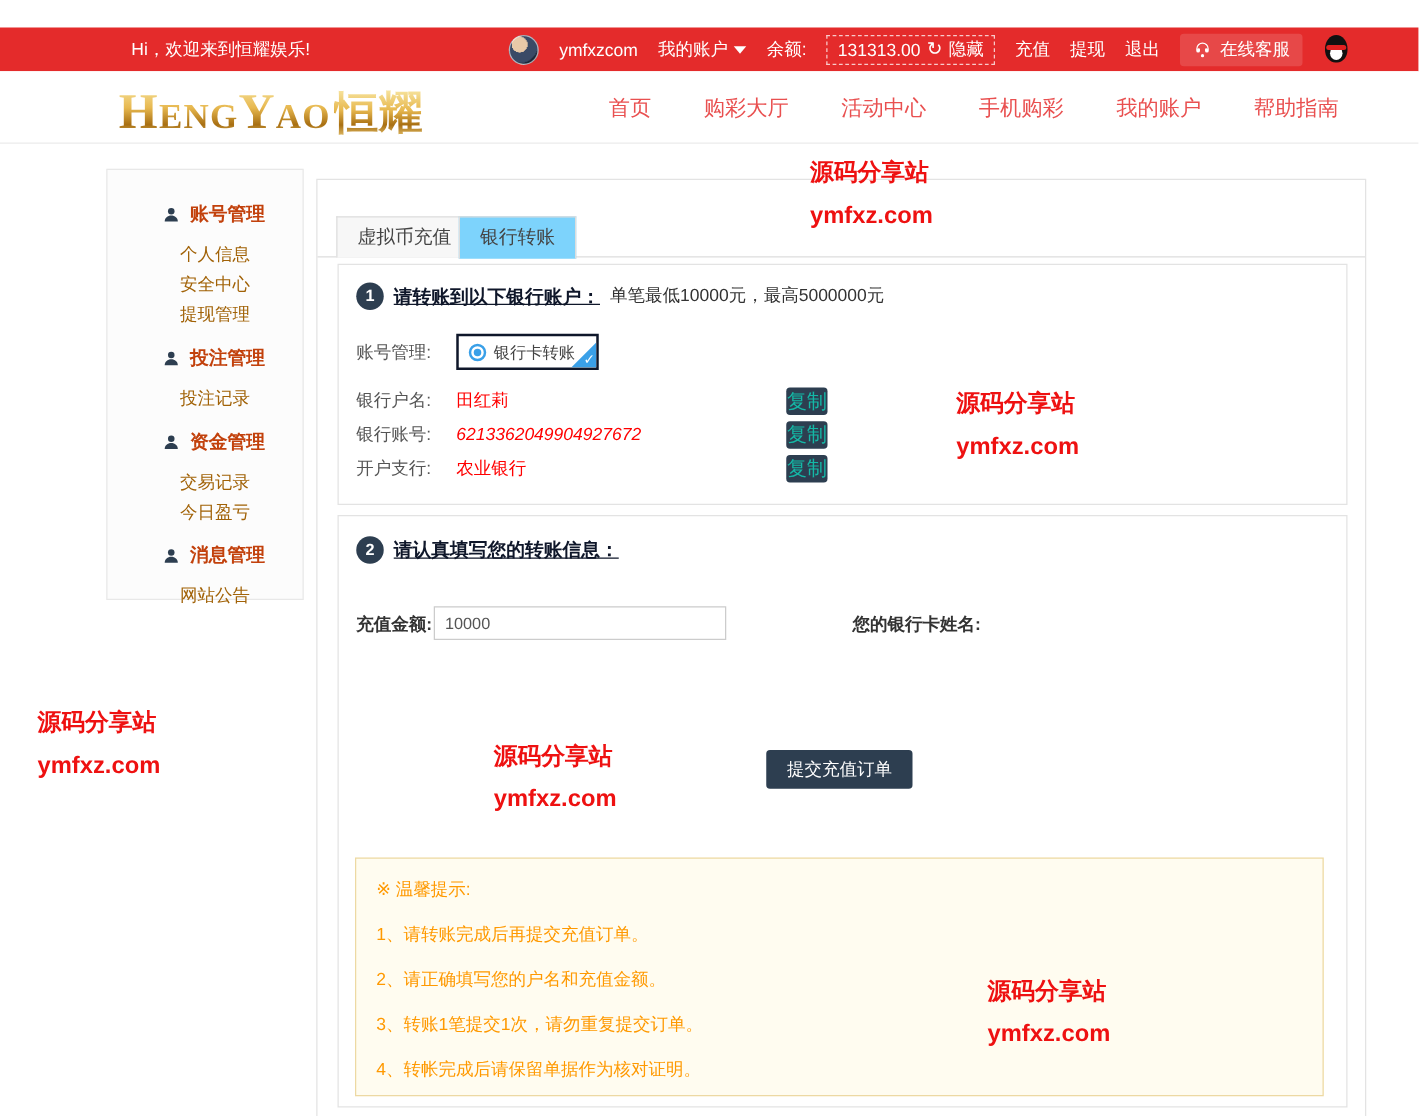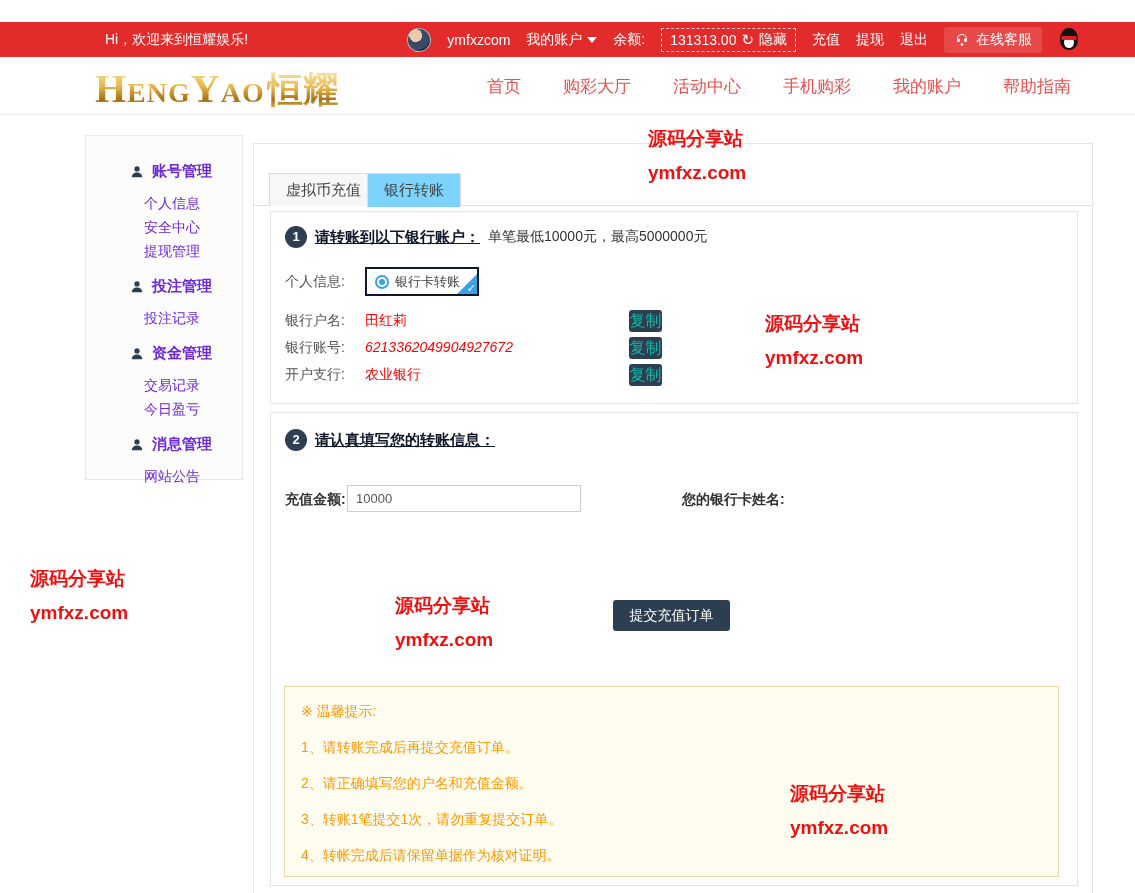--- a/index.html
+++ b/index.html
@@ -25,23 +25,23 @@
     background:linear-gradient(180deg,#f9e9a8 0%,#e7b84f 45%,#a86f12 75%,#e7c570 100%);
     -webkit-background-clip:text; background-clip:text; color:transparent; }
   .logo-cn { font-size:36px; margin-left:2px;
     background:linear-gradient(180deg,#f9e9a8 0%,#e7b84f 45%,#a86f12 75%,#e7c570 100%);
     -webkit-background-clip:text; background-clip:text; color:transparent; }
   .nav { position:absolute; left:487px; top:0; height:58px; display:flex; align-items:center; gap:42px; }
   .nav a { color:#e95050; font-size:17px; text-decoration:none; white-space:nowrap; cursor:pointer; }
 
   
   .sidebar { position:absolute; left:85px; top:135px; width:158px; height:345px; background:#fcfcfc; border:1px solid #e8e8e8; padding-top:12px; }
-  .sb-title { display:flex; align-items:center; gap:8px; margin:14px 0 10px 44px; color:#6d28d9; font-size:15px; font-weight:bold; cursor:pointer; }
+  .sb-title { display:flex; align-items:center; gap:8px; margin:14px 0 10px 44px; color:#c2410c; font-size:15px; font-weight:bold; cursor:pointer; }
   .sb-title svg { width:14px; height:14px; fill:#2d3e50; }
-  .sb-item { margin:0 0 0 58px; line-height:24px; font-size:14px; color:#6d28d9; cursor:pointer; }
+  .sb-item { margin:0 0 0 58px; line-height:24px; font-size:14px; color:#a16207; cursor:pointer; }
 
   
   .main { position:absolute; left:253px; top:143px; width:840px; height:760px; background:#fff; border:1px solid #e3e3e3; }
   .tabs { position:absolute; left:0; top:29px; width:100%; height:33px; border-bottom:1px solid #ddd; }
   .tab { position:absolute; top:0; height:33px; line-height:32px; padding:0 16px; font-size:15px; color:#444; background:#f7f7f7; border:1px solid #ddd; border-bottom:none; cursor:pointer; }
   .tab-1 { left:15px; }
   .tab-2 { left:113px; background:#7dd3fc; height:34px; }
 
   .box { position:absolute; left:16px; width:808px; border:1px solid #e3e3e3; background:#fff; }
   .box1 { top:67px; height:193px; }
@@ -182,21 +182,21 @@
       <div class="tab tab-2">银行转账</div>
     </div>
 
     <div class="box box1">
       <div class="step-head" style="top:14px;">
         <span class="step-circle">1</span>
         <span class="step-title">请转账到以下银行账户：</span>
         <span class="step-sub">单笔最低10000元，最高5000000元</span>
       </div>
 
-      <span class="row-label" style="top:61px;">个人信息:</span>
+      <span class="row-label" style="top:61px;">账号管理:</span>
       <div class="pay-option">
         <span class="radio-outer">
             <span class="radio-inner"></span>
           </span>
         <span class="txt">银行卡转账</span>
         <span class="corner"></span>
         <span class="corner-check">✓</span>
       </div>
 
       <span class="row-label" style="top:100px;">银行户名:</span>

